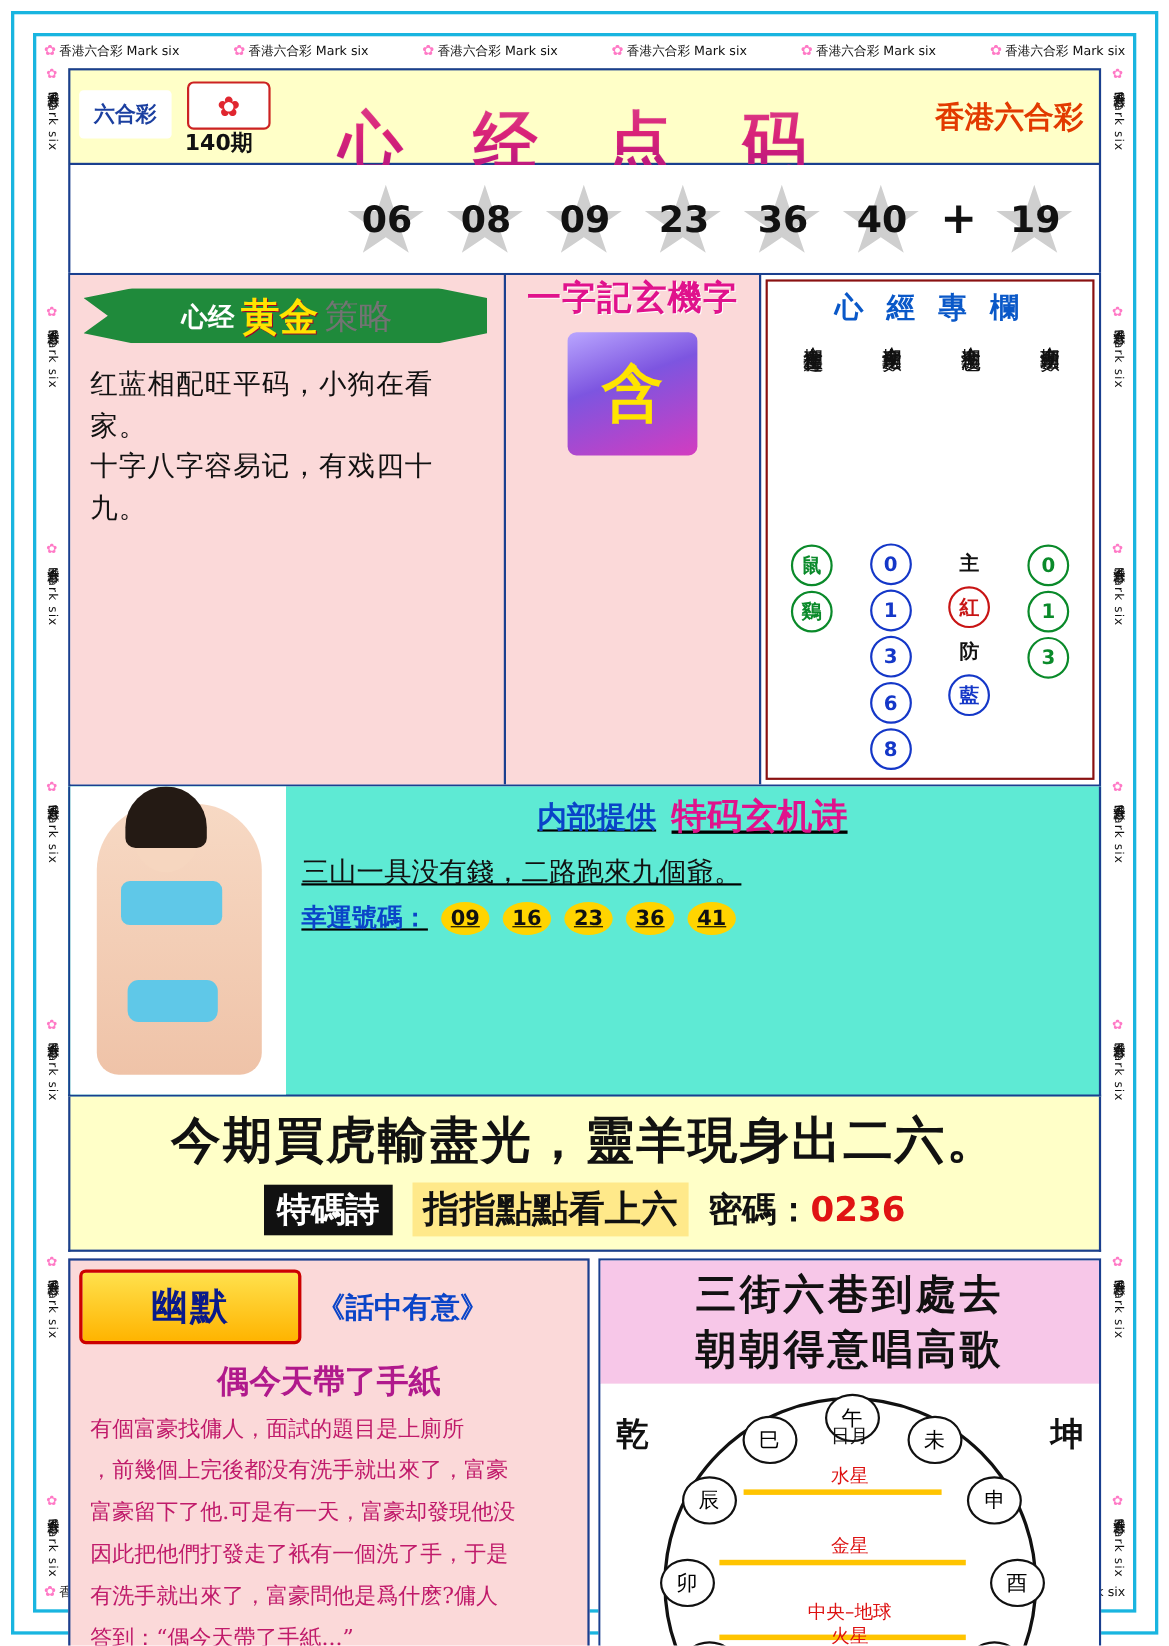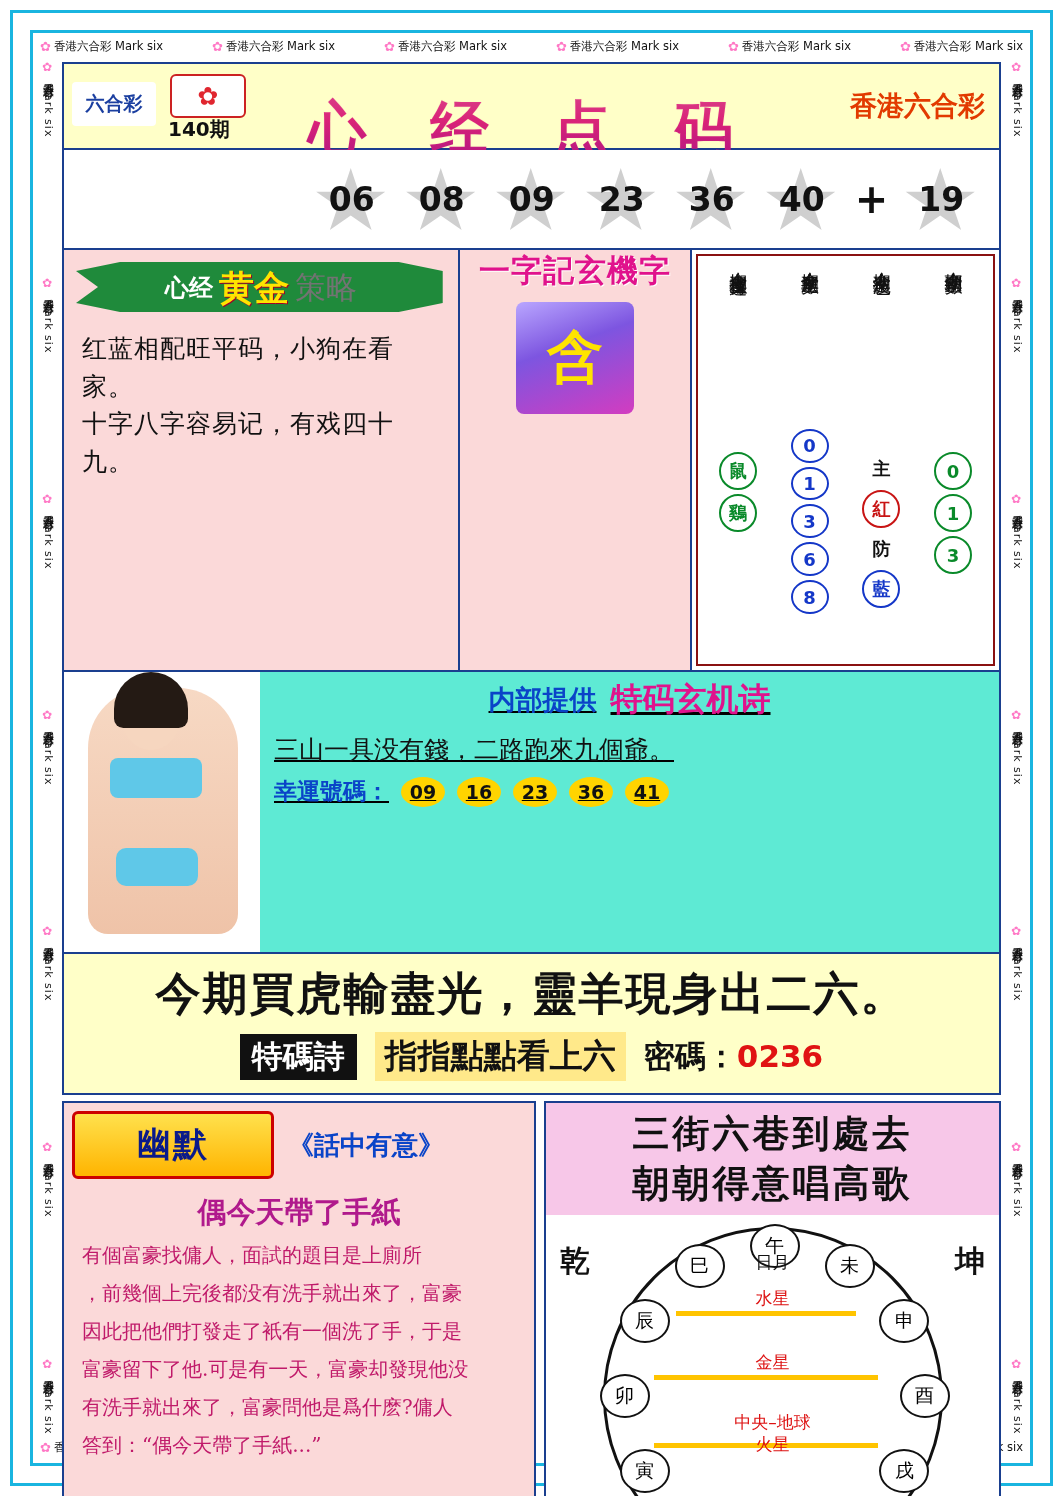--- a/index.html
+++ b/index.html
@@ -321,20 +321,21 @@
         <div class="center-title">
           <span>一字記玄機字</span>
         </div>
         <div class="seal">
           <b>含</b>
         </div>
       </div>
 
       <div class="mid-right">
         <div class="rp">
+          <h3>心 經 專 欄</h3>
           <div class="rp-cols" id="rpcols">
               <div class="rp-col">
                 <div class="label">今期幸運生肖運程：</div>
                 <div class="chip  g">鼠</div>
                 <div class="chip  g">鷄</div>
               </div>
               <div class="rp-col">
                 <div class="label">今期幸運尾數：</div>
                 <div class="chip  b">0</div>
                 <div class="chip  b">1</div>
@@ -403,22 +404,22 @@
         <div class="humor">
           <div class="humor-box">
             <b>幽默</b>
           </div>
           <span class="sub">《話中有意》</span>
         </div>
         <div class="jtitle">偶今天帶了手紙</div>
         <div class="jbody" id="jokebody">
             <p>有個富豪找傭人，面試的題目是上廁所</p>
             <p>，前幾個上完後都没有洗手就出來了，富豪</p>
+            <p>富豪留下了他.可是有一天，富豪却發現他没</p>
             <p>因此把他們打發走了衹有一個洗了手，于是</p>
-            <p>富豪留下了他.可是有一天，富豪却發現他没</p>
             <p>有洗手就出來了，富豪問他是爲什麽?傭人</p>
             <p>答到：“偶今天帶了手紙...”</p>
           </div>
       </div>
 
       <div class="br">
         <div class="br-head">
           <div>三街六巷到處去</div>
           <div>朝朝得意唱高歌</div>
         </div>

